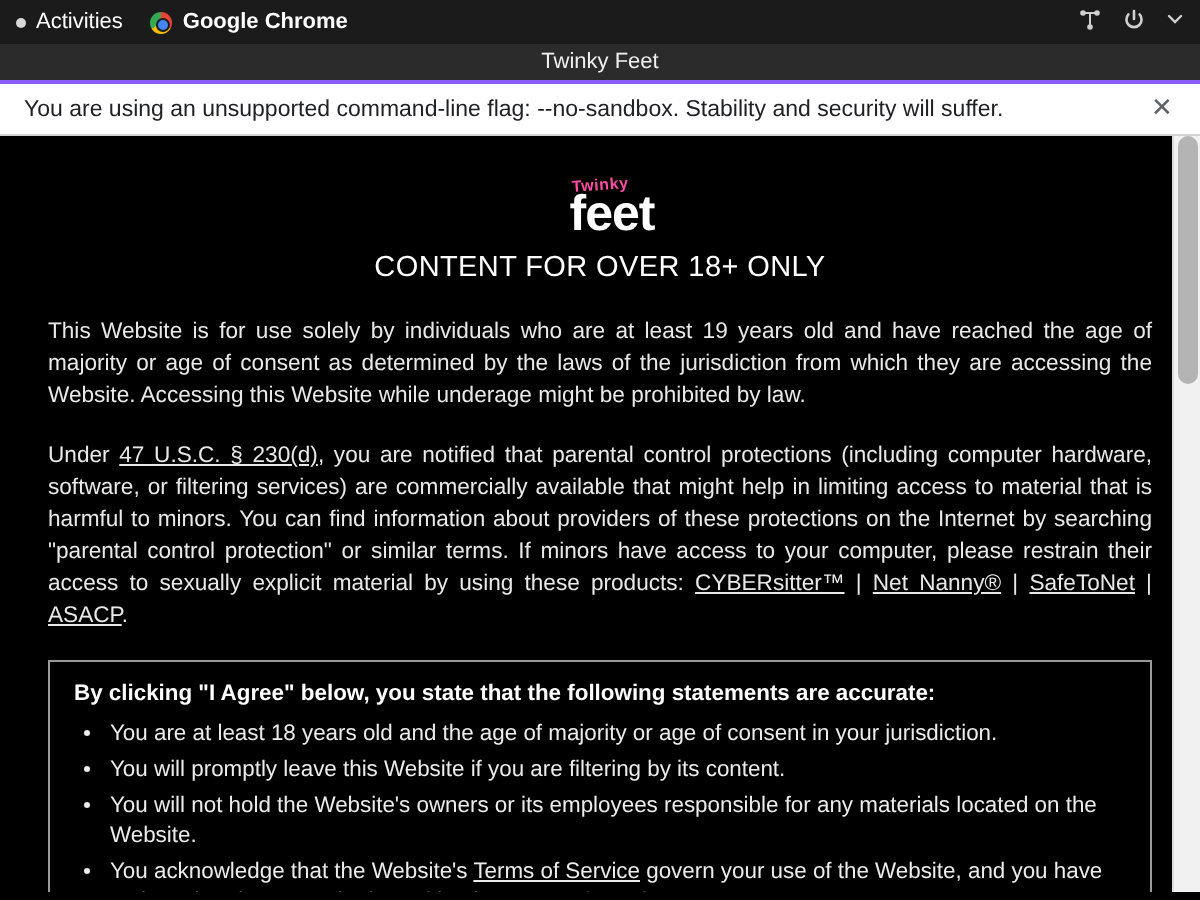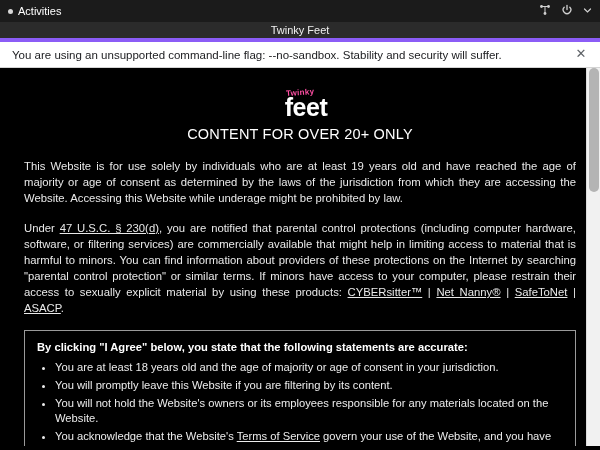--- a/index.html
+++ b/index.html
@@ -59,21 +59,21 @@
   }
   .sys-icon { display: inline-block; opacity: .92; }
 
   
   #titlebar {
     height: 20px;
     background: #2b2b2b;
     color: #f0f0f0;
     font-size: 11px;
     display: flex; align-items: center; justify-content: center;
-    border-bottom: 4px solid #8b5cf6;
+    border-bottom: 2px solid #8b5cf6;
   }
 
   
   #infobar {
     height: 26px;
     background: #ffffff;
     color: #202124;
     font-size: 11.5px;
     display: flex; align-items: center;
     padding: 0 10px 0 12px;
@@ -182,20 +182,24 @@
   }
 </style>
 </head>
 <body>
 
 <div id="topbar">
   <div class="left">
     <div class="activities">
       <span class="dot-ind"></span>
       <span>Activities</span>
+    </div>
+    <div class="appname">
+      <span class="chrome-ico"></span>
+      <span>Google Chrome</span>
     </div>
   </div>
   <div class="right">
     <span class="sys-icon">
       <svg width="12" height="12" viewBox="0 0 12 12">
         <circle cx="2.5" cy="2.5" r="1.4" fill="#e0e0e0"></circle>
         <circle cx="9.5" cy="2.5" r="1.4" fill="#e0e0e0"></circle>
         <circle cx="6" cy="9.5" r="1.4" fill="#e0e0e0"></circle>
         <path d="M2.5 2.5 L9.5 2.5 M6 2.5 L6 9.5" stroke="#e0e0e0" stroke-width="1" fill="none"></path>
       </svg>
@@ -226,21 +230,21 @@
 <div id="page">
   <div id="pagescroll">
 
     <div class="logo-wrap">
       <div class="logo">
         <div class="small">Twinky</div>
         <div class="big">feet</div>
       </div>
     </div>
 
-    <div class="headline">CONTENT FOR OVER 20+ ONLY</div>
+    <div class="headline">CONTENT FOR OVER 18+ ONLY</div>
 
     <div class="para">This Website is for use solely by individuals who are at least 19 years old and have reached the age of majority or age of consent as determined by the laws of the jurisdiction from which they are accessing the Website. Accessing this Website while underage might be prohibited by law.</div>
 
     <div class="para">
       <span>Under </span><a class="inlink" href="#">47 U.S.C. § 230(d)</a><span>, you are notified that parental control protections (including computer hardware, software, or filtering services) are commercially available that might help in limiting access to material that is harmful to minors. You can find information about providers of these protections on the Internet by searching "parental control protection" or similar terms. If minors have access to your computer, please restrain their access to sexually explicit material by using these products: </span><a class="inlink" href="#">CYBERsitter™</a> | <a class="inlink" href="#">Net Nanny®</a> | <a class="inlink" href="#">SafeToNet</a> | <a class="inlink" href="#">ASACP</a>.
     </div>
 
     <div class="agreebox">
       <div class="lead">By clicking "I Agree" below, you state that the following statements are accurate:</div>
       <ul>

